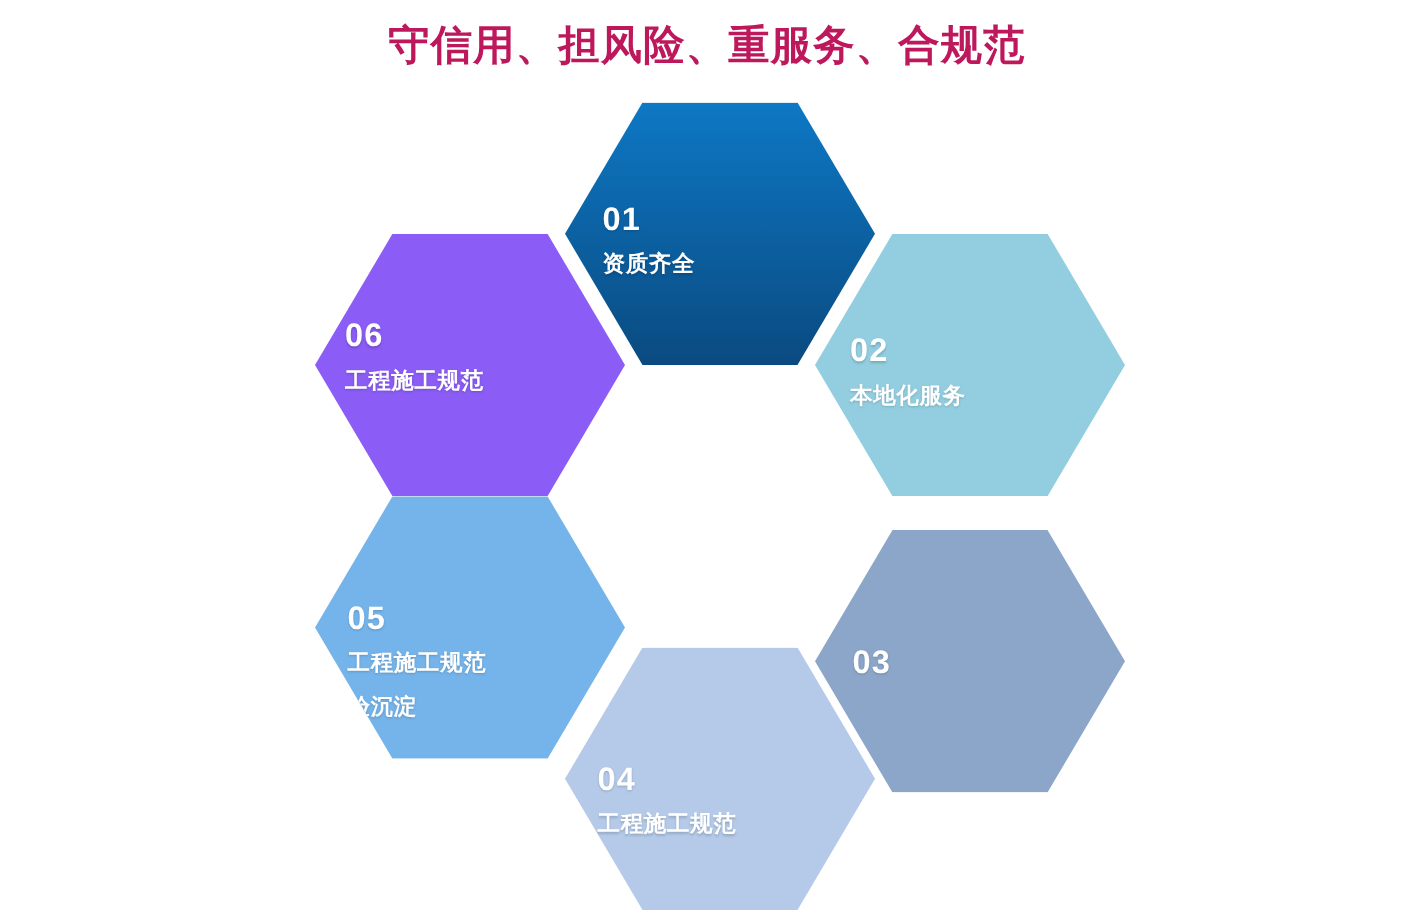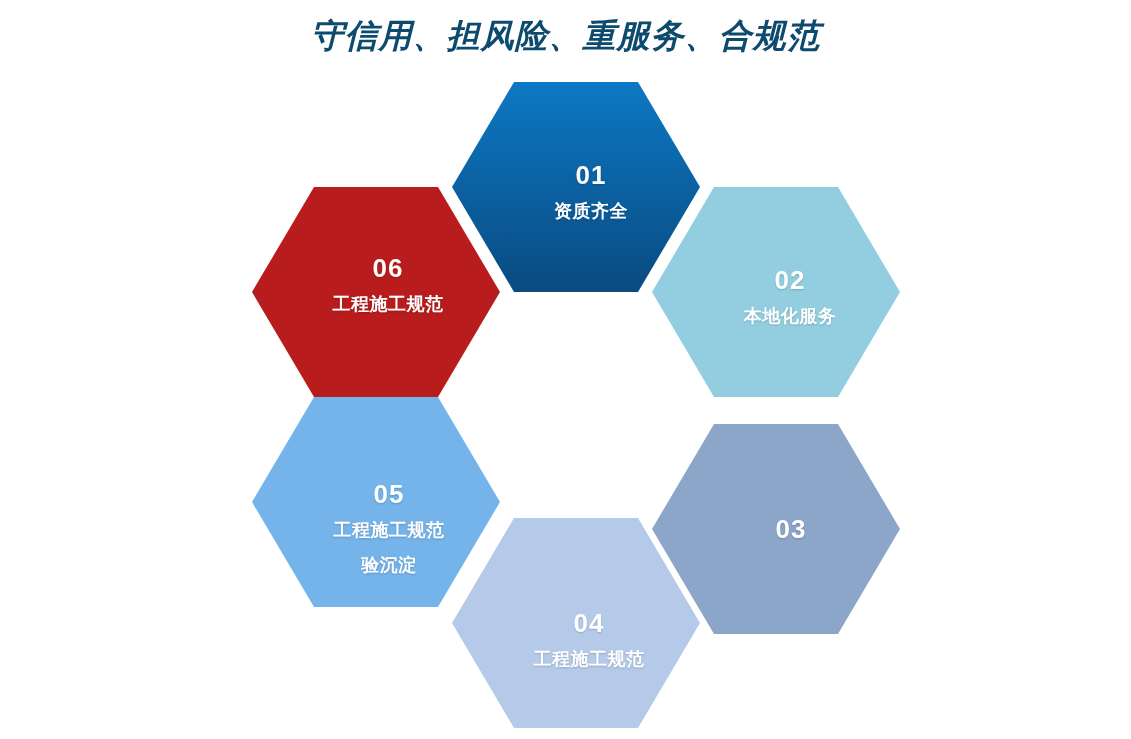--- a/index.html
+++ b/index.html
@@ -49,21 +49,21 @@
     justify-content: center;
     box-sizing: border-box;
   }
 
   
   .hex-inner {
     position: relative;
     width: 100%;
     padding-left: 26px;
     box-sizing: border-box;
-    text-align: center;
+    text-align: left;
     color: #ffffff;
     text-shadow: 0 1px 2px rgba(0,0,0,0.18);
   }
 
   .hex-num {
     font-size: 26px;
     font-weight: bold;
     line-height: 34px;
     letter-spacing: 1px;
   }
@@ -96,21 +96,21 @@
   #hex-04 .hex-inner { transform: translateY(18px); }
   #hex-02 .hex-inner { transform: translateY(6px); }
   #hex-03 .hex-inner { transform: translateY(0px); }
   #hex-05 .hex-inner { transform: translateY(6px); }
   #hex-06 .hex-inner { transform: translateY(-6px); }
   #hex-01 .hex-inner { transform: translateY(6px); }
 </style>
 </head>
 <body style="background: rgb(255, 255, 255);">
 
-<div id="page-title" style="color: #0c4a6e; font-style: italic;">守信用、担风险、重服务、合规范</div>
+<div id="page-title" style="color: #be185d;">守信用、担风险、重服务、合规范</div>
 
 <div id="honeycomb">
 
   <div class="hex" id="hex-01" style="background: linear-gradient(rgb(13, 120, 196), rgb(10, 74, 128));">
     <div class="hex-inner">
       <div class="hex-num">01</div>
       <div class="hex-label">资质齐全</div>
     </div>
   </div>
 
@@ -135,20 +135,20 @@
   </div>
 
   <div class="hex" id="hex-05" style="background: rgb(116, 180, 234);">
     <div class="hex-inner">
       <div class="hex-num">05</div>
       <div class="hex-label">工程施工规范
 验沉淀</div>
     </div>
   </div>
 
-  <div class="hex" id="hex-06" style="background: #b91c1c;">
+  <div class="hex" id="hex-06" style="background: #8b5cf6;">
     <div class="hex-inner">
       <div class="hex-num">06</div>
       <div class="hex-label">工程施工规范</div>
     </div>
   </div>
 
 </div>
 
 </body></html>

